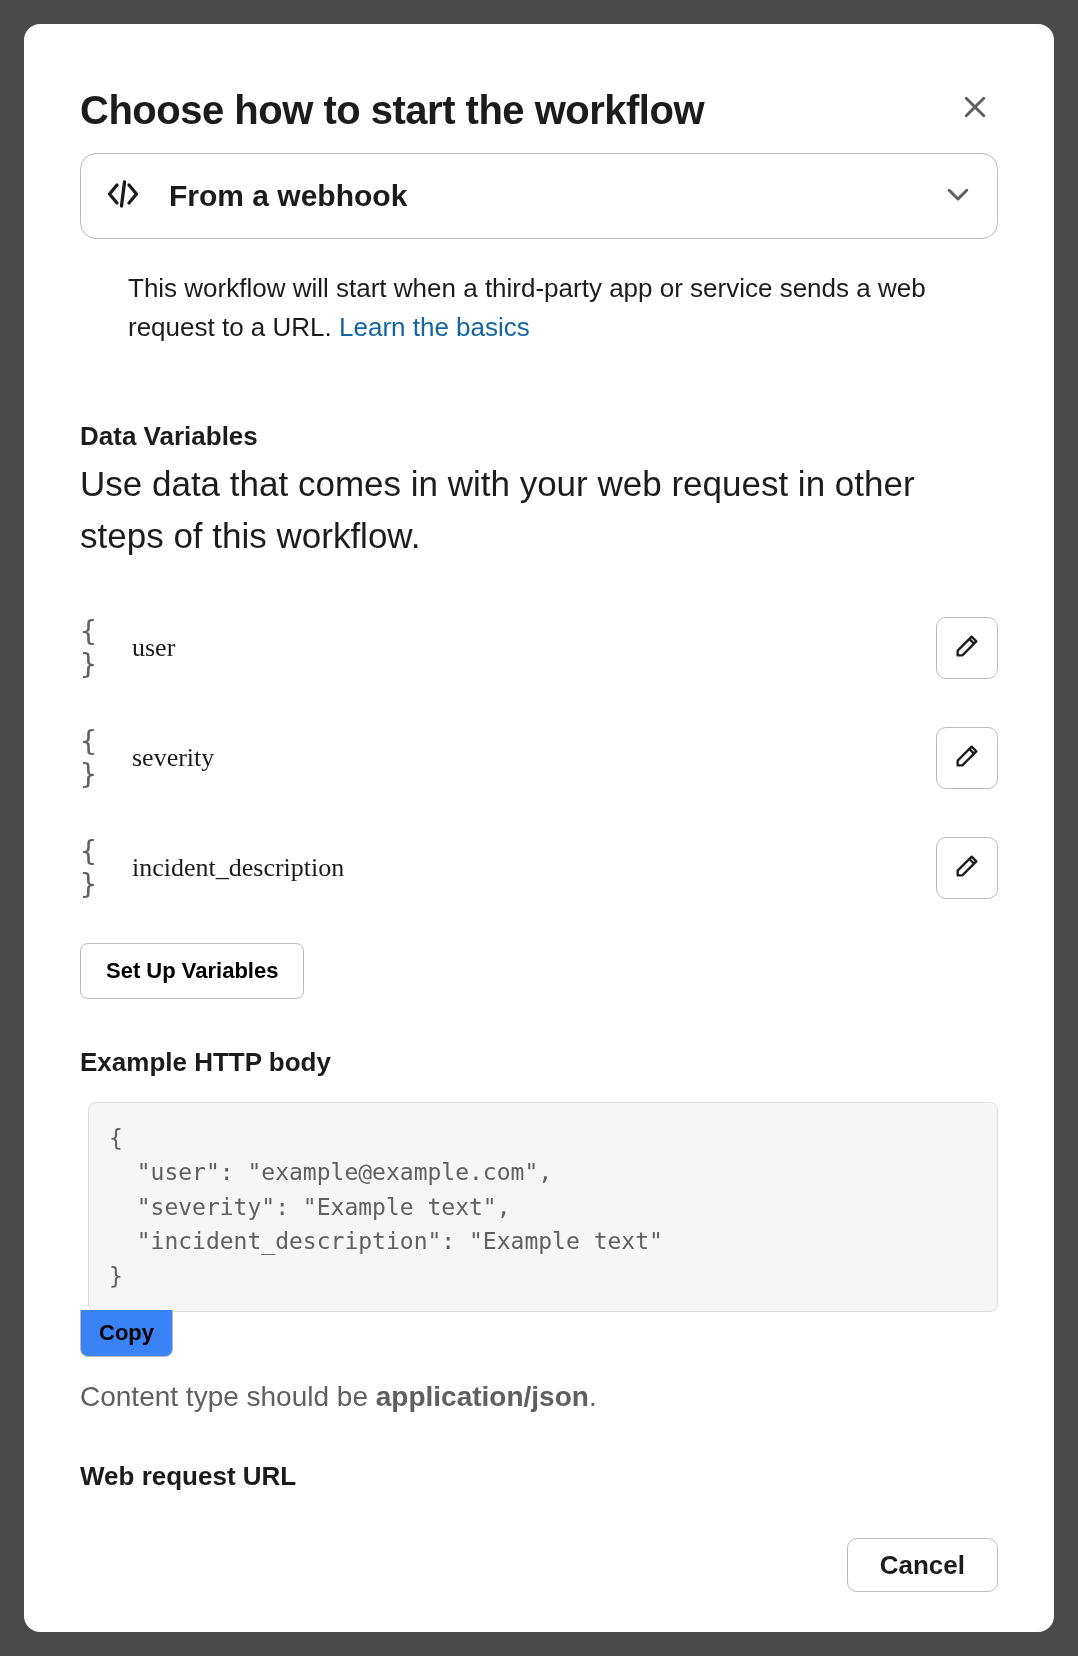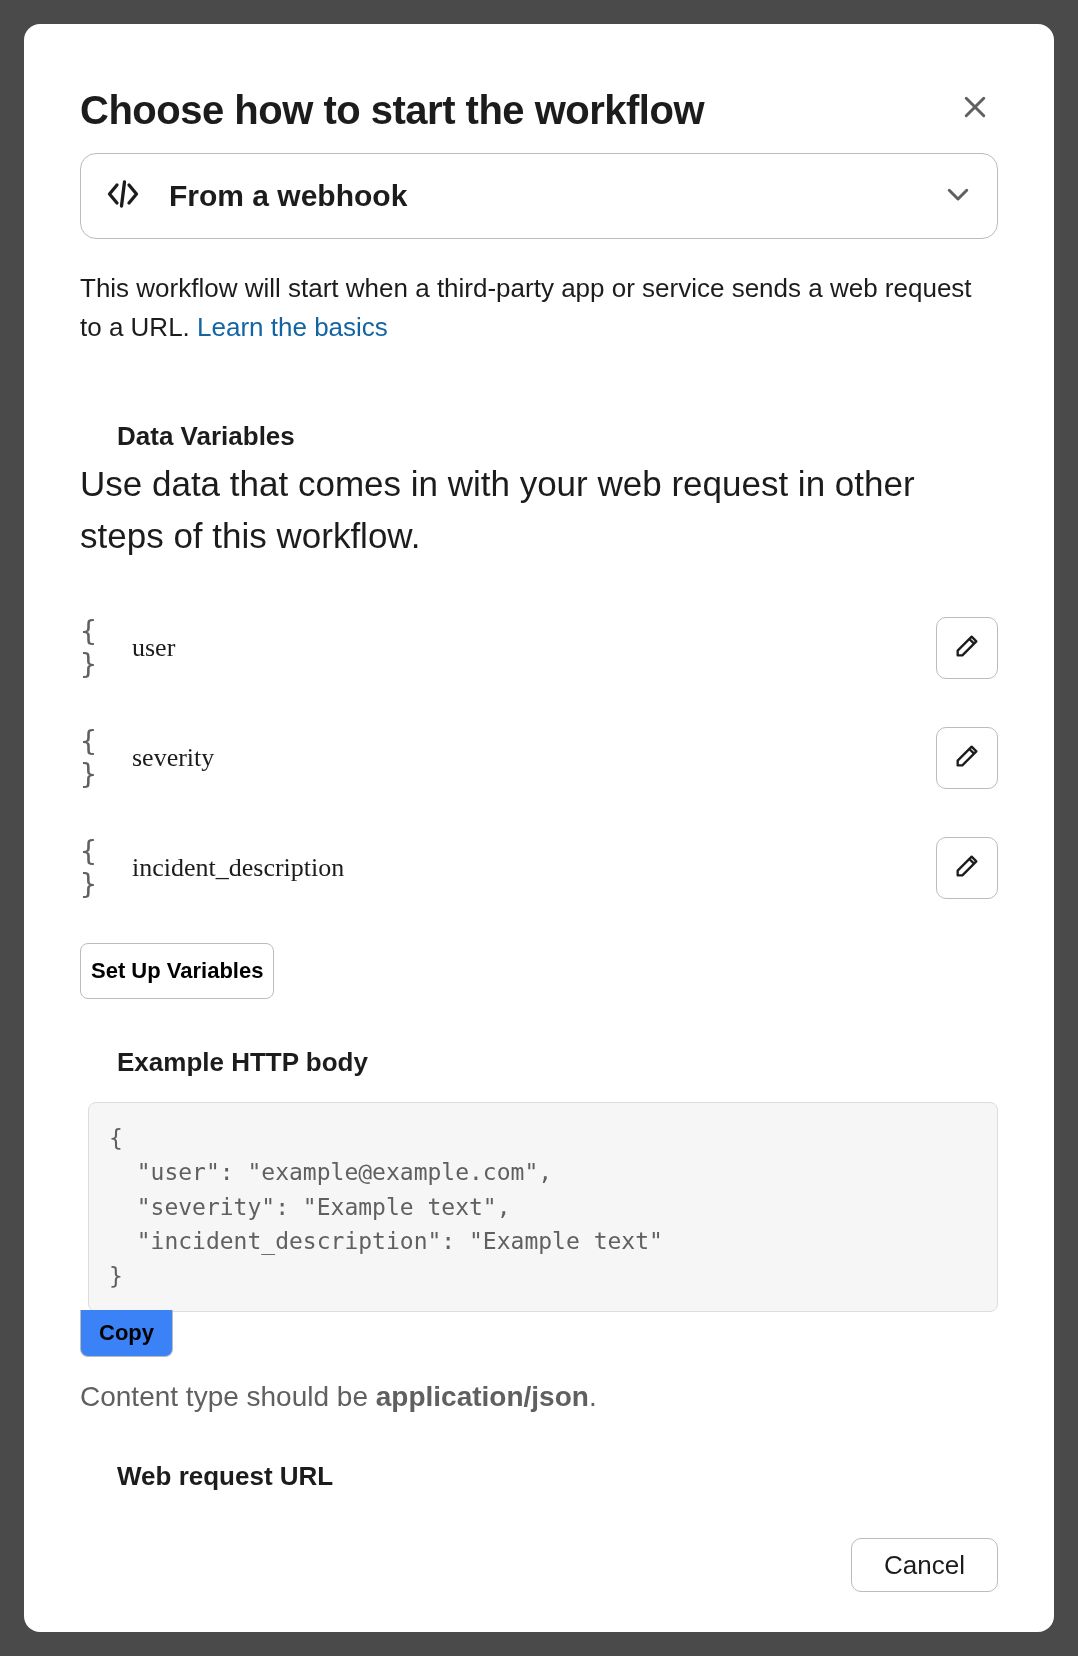--- a/index.html
+++ b/index.html
@@ -55,29 +55,29 @@
   .trigger-select .code-icon { color: #1d1c1d; margin-right: 28px; }
   .trigger-select .code-icon svg { width: 36px; height: 36px; stroke: currentColor; stroke-width: 2.2; fill: none; }
   .trigger-label { font-size: 30px; font-weight: 800; flex: 1; }
   .trigger-select .chevron svg { width: 30px; height: 30px; stroke: #616061; stroke-width: 2.4; fill: none; }
 
   .desc {
     margin-top: 30px;
     font-size: 26px;
     line-height: 1.5;
     color: #1d1c1d;
+    margin-left: 48px;
   }
   .desc a { color: #1264a3; text-decoration: none; }
 
   .section-heading {
     font-size: 26px;
     font-weight: 800;
     margin-top: 48px;
     margin-bottom: 6px;
-    margin-left: 37px;
   }
   .section-sub {
     font-size: 35px;
     line-height: 1.5;
     margin: 0;
   }
 
   .var-list { margin-top: 30px; }
   .var-row {
     display: flex;
@@ -95,21 +95,21 @@
     cursor: pointer;
   }
   .edit-btn svg { width: 28px; height: 28px; stroke: #1d1c1d; stroke-width: 2; fill: none; }
 
   .setup-btn {
     margin-top: 20px;
     display: inline-block;
     border: 1.5px solid #bcbcbc;
     border-radius: 8px;
     background: #fff;
-    padding: 14px 10px;
+    padding: 14px 25px;
     font-size: 22px;
     font-weight: 800;
     cursor: pointer;
   }
 
   .code-block {
     margin-top: 18px;
     background: #f6f6f6;
     border: 1.5px solid #dddddd;
     border-radius: 8px;
@@ -148,21 +148,21 @@
     display: flex;
     justify-content: flex-end;
     gap: 24px;
     padding-top: 40px;
   }
   .btn {
     height: 54px;
     padding: 0 32px;
     border-radius: 10px;
     font-size: 26px;
-    font-weight: 400;
+    font-weight: 700;
     cursor: pointer;
   }
   .btn-cancel {
     background: #fff;
     border: 1.5px solid #bcbcbc;
     color: #1d1c1d;
   }
   .btn-continue {
     background: #007a5a;
     border: none;

